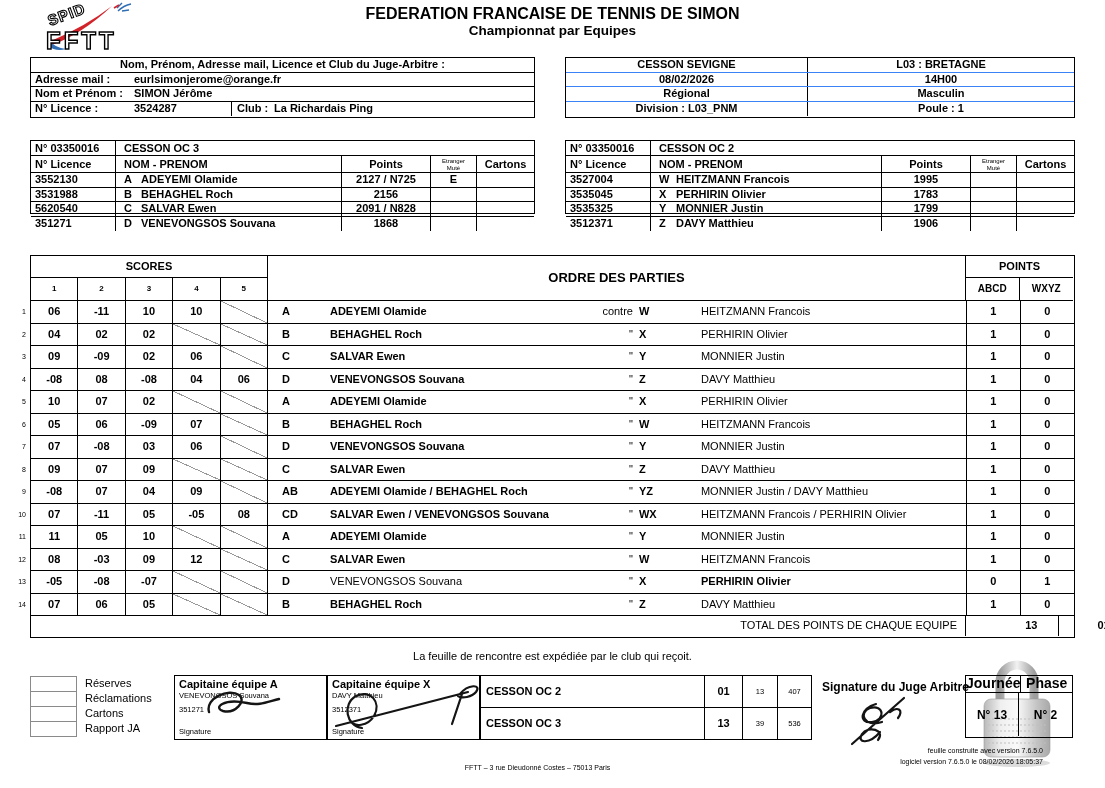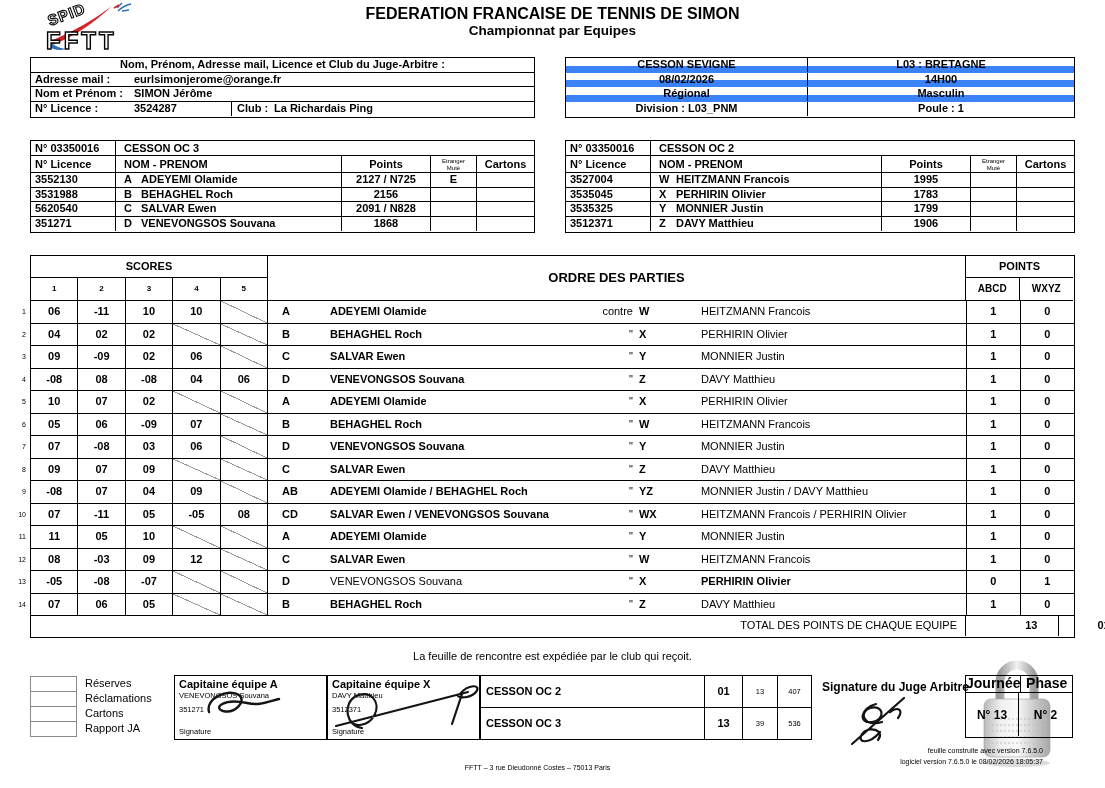--- a/index.html
+++ b/index.html
@@ -20,26 +20,26 @@
   .j-row { position: relative; height: 14.5px; line-height: 13.5px; border-bottom: 1px solid #000; }
   .j-row.last { border-bottom: none; }
   .j-label { position: absolute; left: 4px; }
   .j-value { position: absolute; left: 103px; }
   .j-sep { position: absolute; left: 200px; top: 0; height: 100%; border-left: 1px solid #000; }
   .j-club-label { position: absolute; left: 206px; }
   .j-club-value { position: absolute; left: 243px; }
 
   
   .meta { position: absolute; left: 565px; top: 57px; width: 510px; height: 61px; border: 1.5px solid #000; font-size: 11px; font-weight: bold; }
-  .meta-row { display: grid; grid-template-columns: 242px 1fr; height: 14.5px; line-height: 13.5px; border-bottom: 7px solid #3b82f6; }
+  .meta-row { display: grid; grid-template-columns: 242px 1fr; height: 14.5px; line-height: 13.5px; border-bottom: 1px solid #3b82f6; }
   .meta-row.last { border-bottom: none; }
   .meta-cell { text-align: center; }
 
   
-  .team { position: absolute; top: 140px; height: 93px; border: 1.5px solid #000; font-size: 11px; font-weight: bold; }
+  .team { position: absolute; top: 140px; height: 74px; border: 1.5px solid #000; font-size: 11px; font-weight: bold; }
   .team-a { left: 30px; width: 505px; }
   .team-x { left: 565px; width: 510px; }
   .t-club { display: grid; grid-template-columns: 85px 1fr; height: 15px; line-height: 14px; border-bottom: 1px solid #000; }
   .tc-no { padding-left: 4px; }
   .tc-name { padding-left: 8px; }
   .t-hdr, .t-row { display: grid; grid-template-columns: 85px 1fr 89px 46px 57px; }
   .t-hdr { height: 17px; border-bottom: 1px solid #000; }
   .th-lic { padding-left: 4px; line-height: 16px; }
   .th-nom { padding-left: 8px; line-height: 16px; }
   .th-pts, .th-car { text-align: center; line-height: 16px; }

